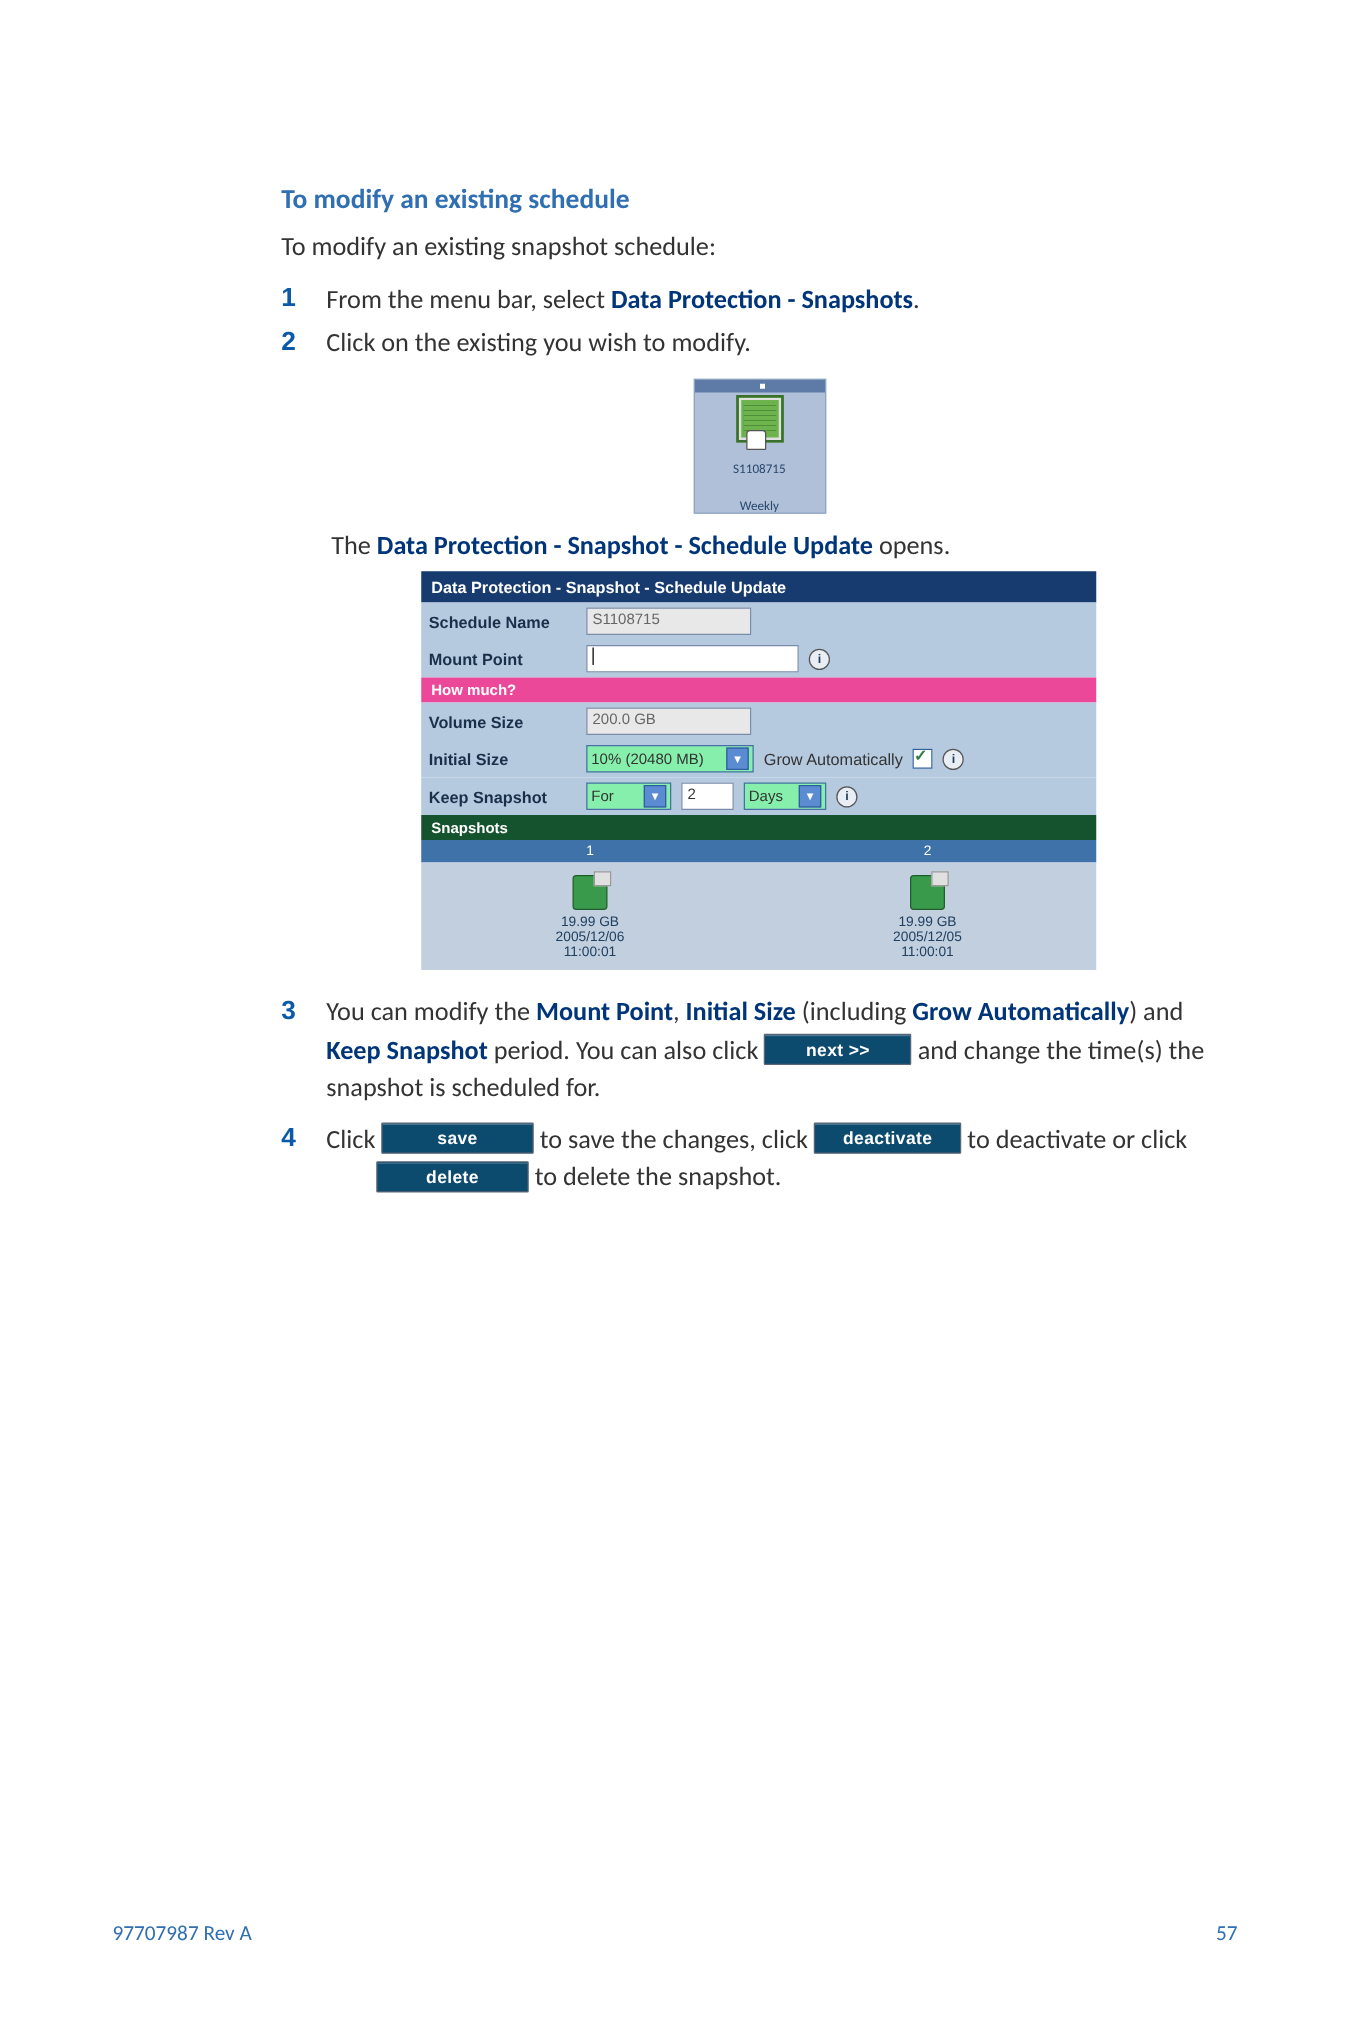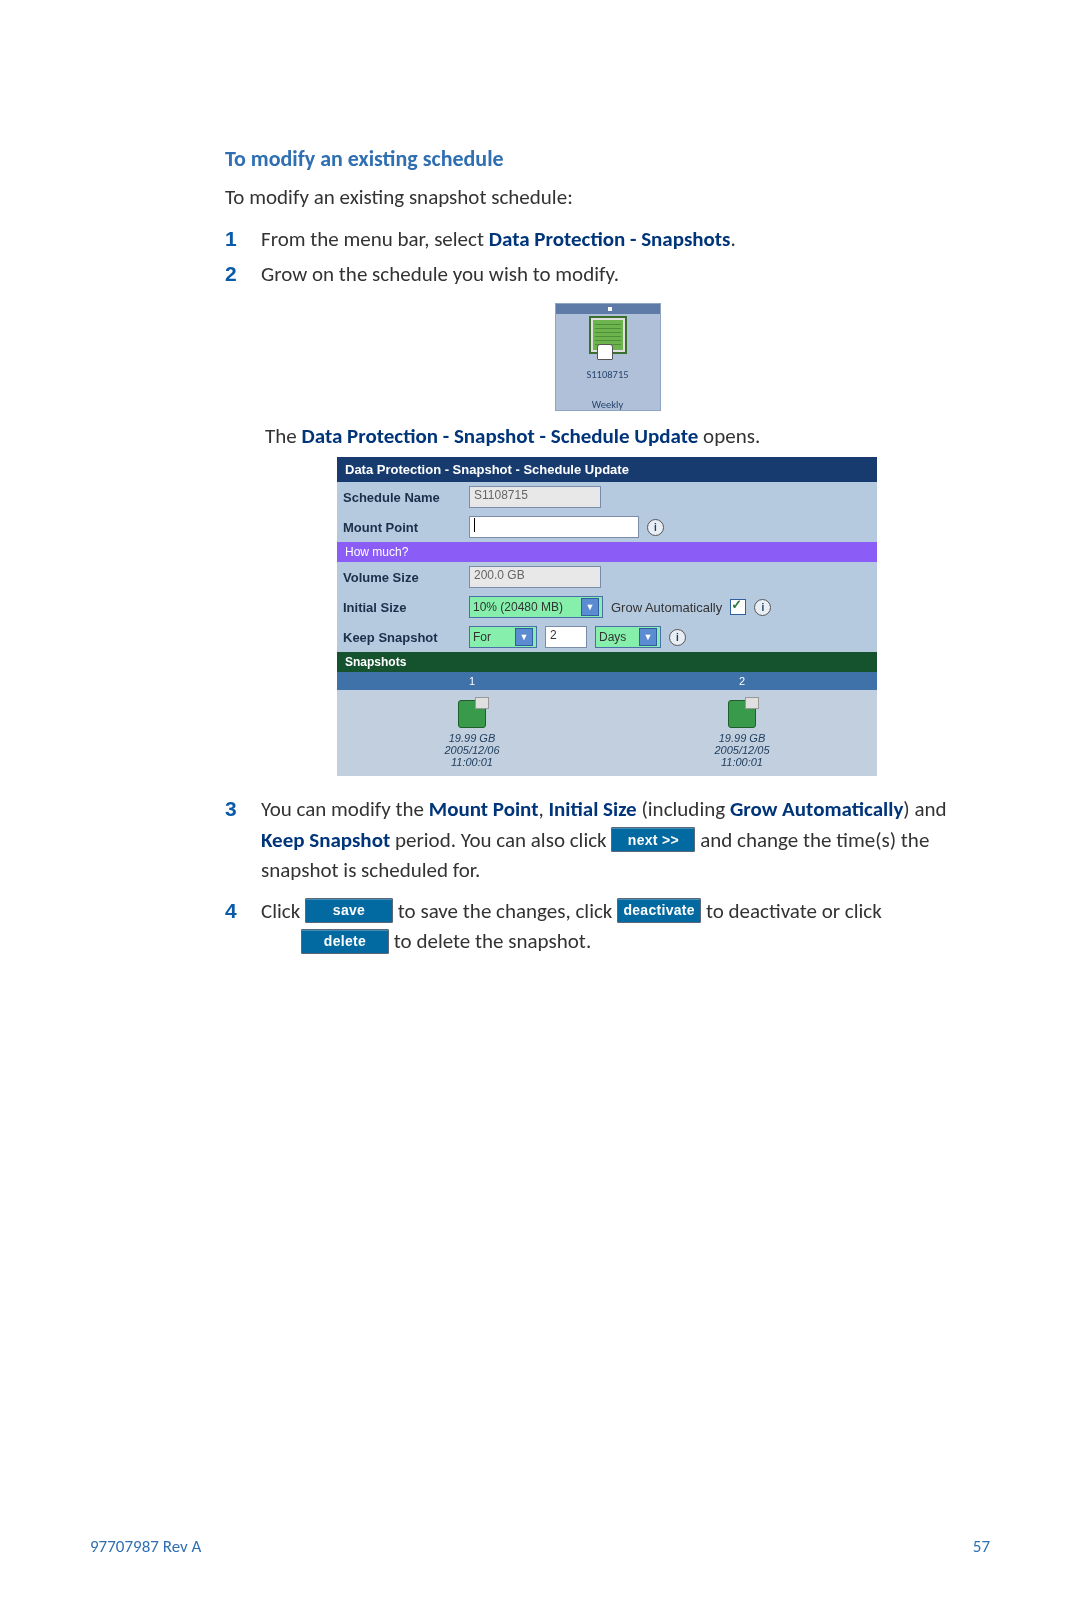--- a/index.html
+++ b/index.html
@@ -139,23 +139,23 @@
     background: #fff;
     padding: 1px 4px;
     height: 18px;
     font-size: 12px;
   }
   .panel .ro {
     background: #e8e8e8;
     color: #666;
   }
   .panel .hdr-mid {
-    background: #8b5cf6;
+    background: #ec4899;
     color: #fff;
-    font-weight: normal;
+    font-weight: bold;
     padding: 3px 8px;
     font-size: 12px;
   }
   .panel .sel {
     border: 1px solid #4a6ea8;
     background: #86efac;
     height: 20px;
     display: inline-flex;
     align-items: center;
     padding: 0 3px;
@@ -188,37 +188,37 @@
     color:#fff;
     font-size:11px;
   }
   .snap-cols > div {flex:1;text-align:center;padding:3px;}
   .snap-body {
     display:flex;
     background:#c2cfdf;
   }
   .snap-body > div {
     flex:1;text-align:center;padding:10px 4px 8px 4px;
-    font-size:11px;color:#204060;font-style:italic;
+    font-size:11px;color:#204060;
   }
   .snap-body .ico {
     width:26px;height:26px;margin:0 auto 4px auto;background:#3a9a4c;border:1px solid #1e5e2a;border-radius:3px;position:relative;
   }
   .snap-body .ico::after{content:'';position:absolute;right:-4px;top:-4px;width:12px;height:10px;background:#e0e0e0;border:1px solid #999;}
 
   .btn-img {
     display: inline-flex;
     align-items: center;
     justify-content: center;
-    background: #0369a1;
+    background: #0c4a6e;
     color: #fff;
     font-size: 14px;
     font-weight: bold;
     height: 23px;
-    padding: 0 4px;
+    padding: 0 21px;
     border: 1px solid #5b6676;
     border-radius: 1px;
     vertical-align: middle;
     box-shadow: inset 0 1px 0 rgba(255,255,255,0.25);
     position: relative;
     top: -2px;
     letter-spacing: 0.3px;
     font-family: Arial, sans-serif;
   }
 
@@ -242,21 +242,21 @@
 
   <ul class="ol">
     <li>
       <span class="num">1</span>
       <span class="li-body">
         <span>From the menu bar, select </span><span class="bold-blue">Data Protection - Snapshots</span><span>.</span>
       </span>
     </li>
     <li>
       <span class="num">2</span>
-      <span class="li-body">Grow on the schedule you wish to modify.</span>
+      <span class="li-body">Click on the existing you wish to modify.</span>
     </li>
   </ul>
 
   <div class="figure1">
     <div class="top"></div>
     <div class="body">
       <div style="position:relative;">
         <div class="cal-icon"></div>
         <div class="hand"></div>
       </div>

